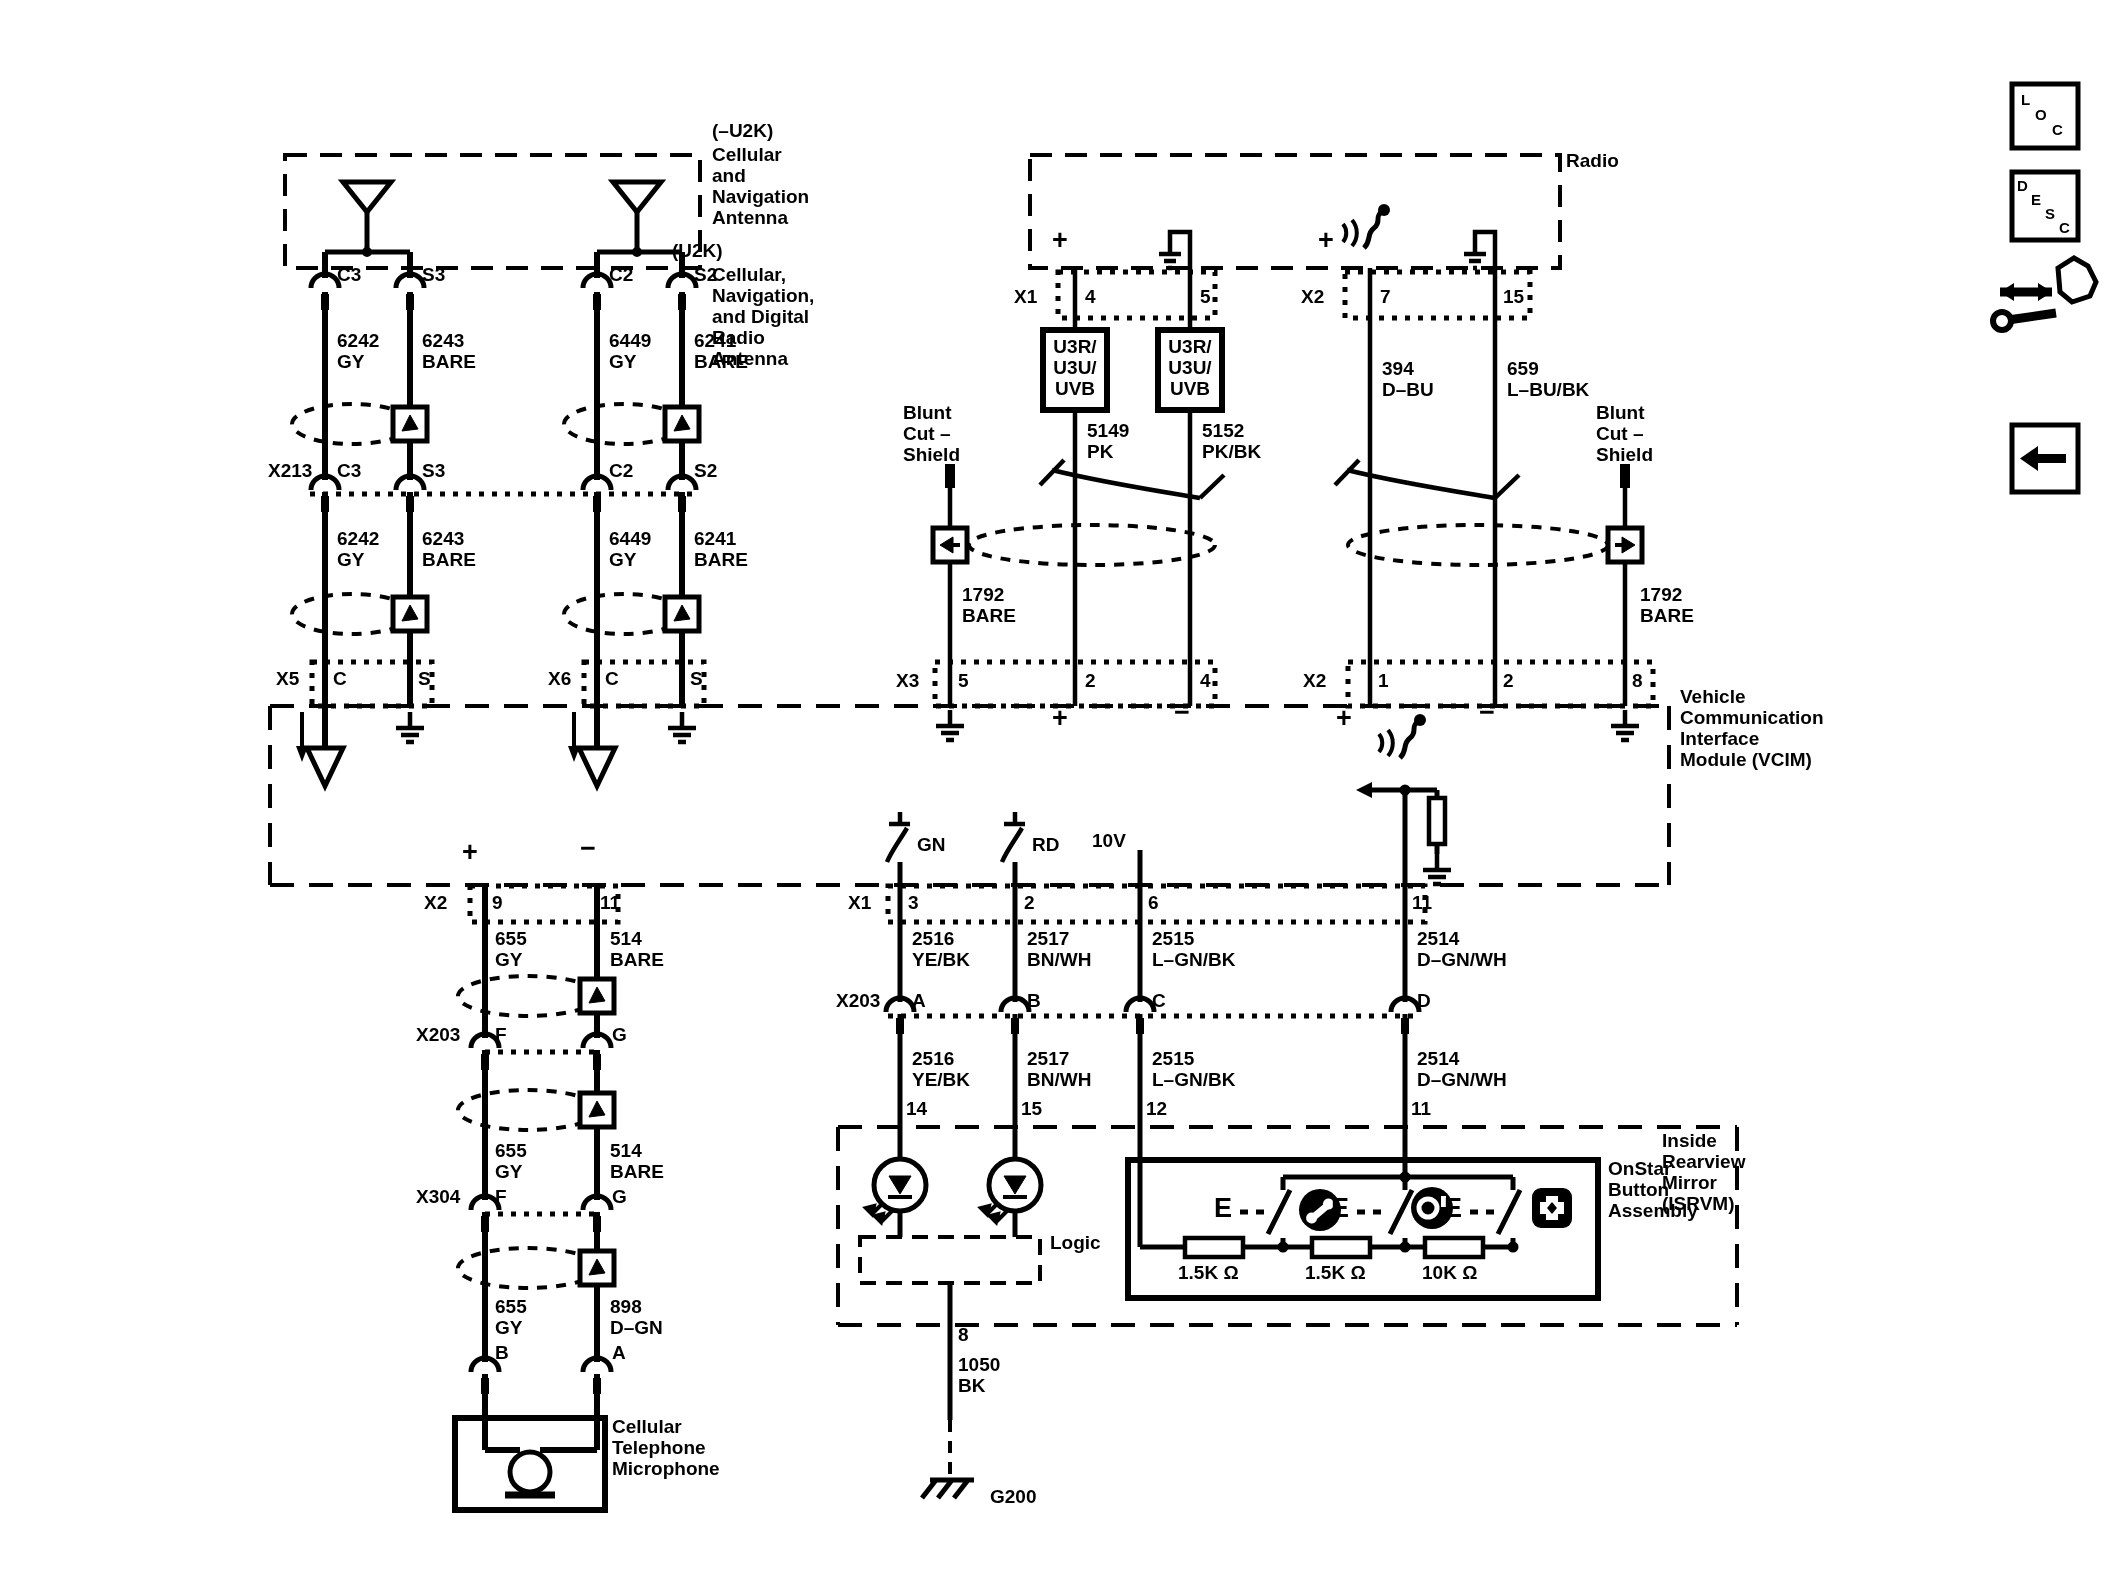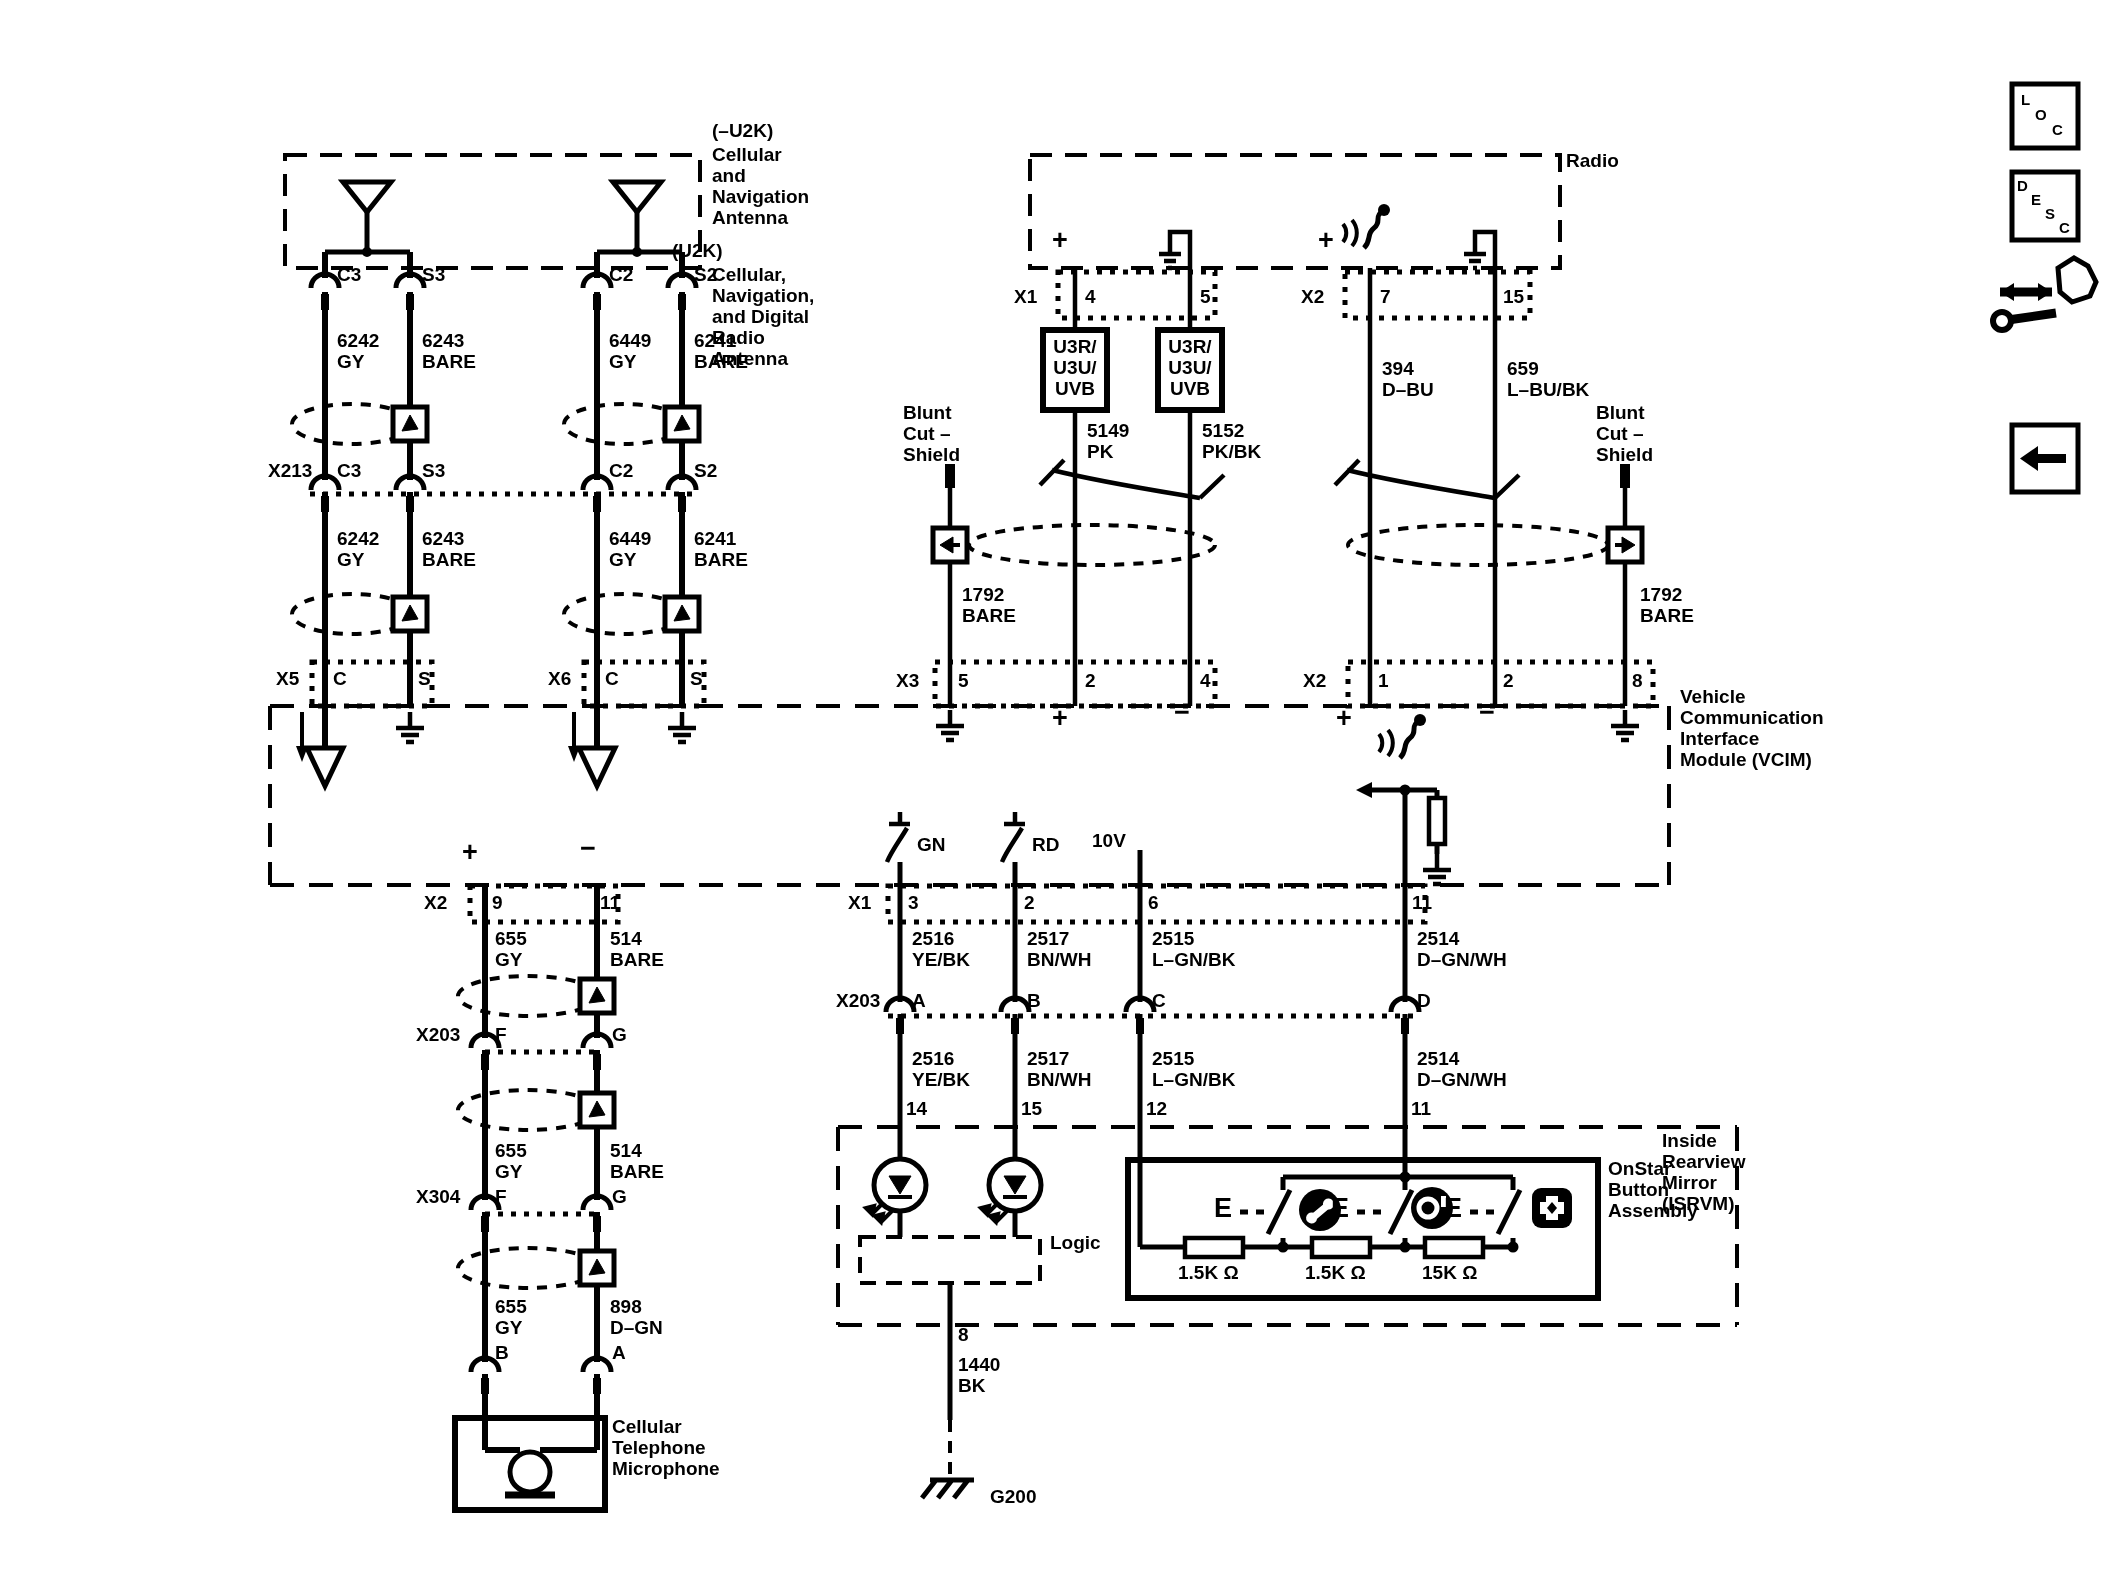--- a/index.html
+++ b/index.html
@@ -481,23 +481,23 @@
 (ISRVM)</div>
 <div class="lbl" style="left:1608px;top:1158px">OnStar
 Button
 Assembly</div>
 <div class="lbl" style="left:1050px;top:1232px">Logic</div>
 <div class="lbl e" style="left:1214px;top:1196px">E</div>
 <div class="lbl e" style="left:1331px;top:1196px">E</div>
 <div class="lbl e" style="left:1444px;top:1196px">E</div>
 <div class="lbl" style="left:1178px;top:1262px">1.5K Ω</div>
 <div class="lbl" style="left:1305px;top:1262px">1.5K Ω</div>
-<div class="lbl" style="left:1422px;top:1262px">15K Ω</div>
+<div class="lbl" style="left:1422px;top:1262px">10K Ω</div>
 <div class="lbl" style="left:958px;top:1324px">8</div>
-<div class="lbl" style="left:958px;top:1354px">1440
+<div class="lbl" style="left:958px;top:1354px">1050
 BK</div>
 <div class="lbl" style="left:990px;top:1486px">G200</div>
 
 <div class="lbl" style="left:495px;top:928px">655
 GY</div>
 <div class="lbl" style="left:610px;top:928px">514
 BARE</div>
 <div class="lbl" style="left:416px;top:1024px">X203</div>
 <div class="lbl" style="left:495px;top:1024px">F</div>
 <div class="lbl" style="left:612px;top:1024px">G</div>

